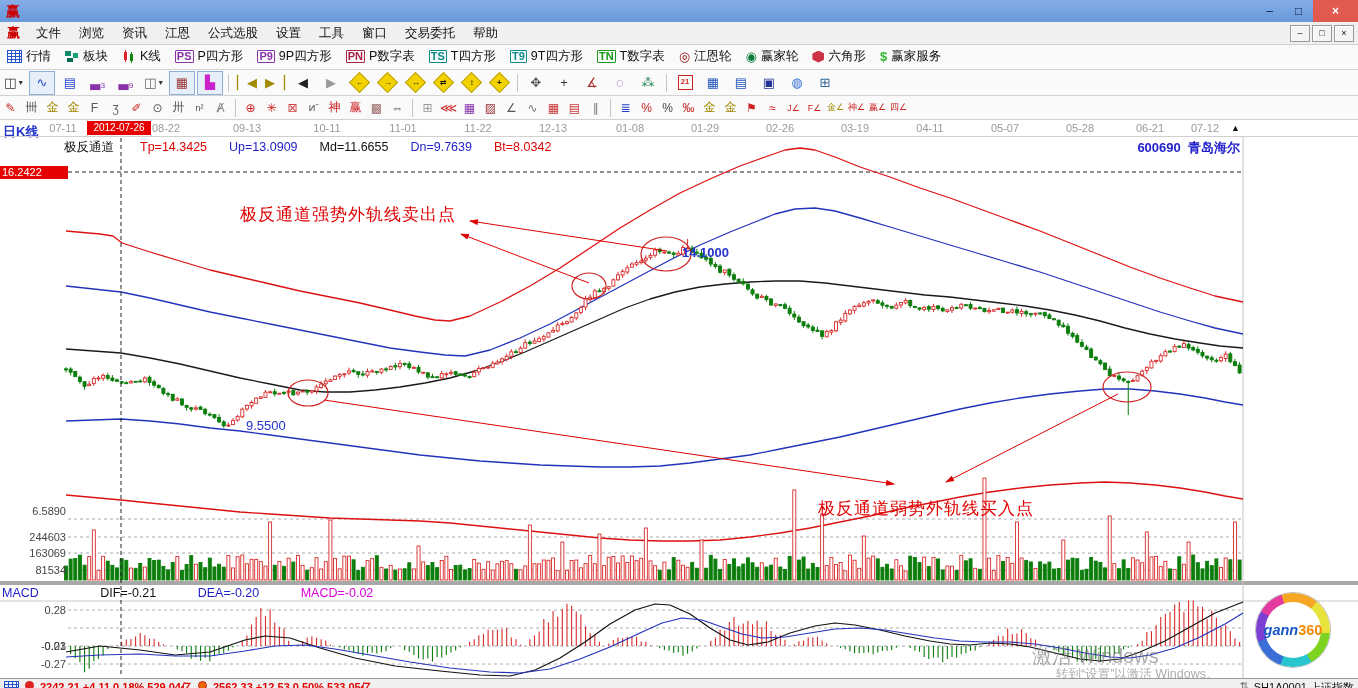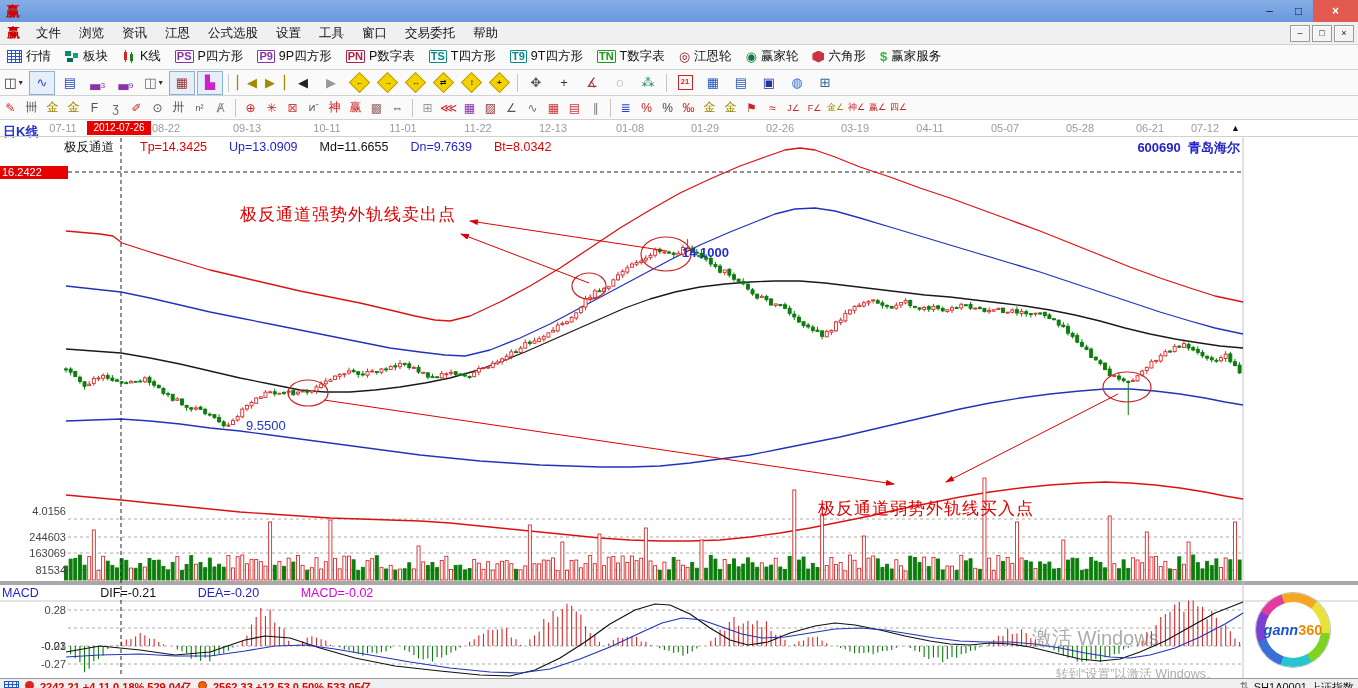--- a/index.html
+++ b/index.html
@@ -69,21 +69,21 @@
   .stocklbl{position:absolute;top:19px;right:118px;color:#2222cc;font-weight:bold;font-size:13px}
   .lvlbox{position:absolute;top:46px;left:0;width:68px;height:13px;background:#e60000;color:#fff;
           font-size:11px;line-height:13px;padding-left:2px;box-sizing:border-box}
   .pricelbl{position:absolute;left:0;width:66px;text-align:right;font-size:11px;color:#444}
   .note{position:absolute;color:#e00000;font-size:17px;white-space:nowrap;letter-spacing:1px}
   .bluemark{position:absolute;color:#2233cc;font-size:13px;white-space:nowrap}
   .macdrow{position:absolute;top:466px;left:2px;font-size:12.5px;white-space:nowrap}
   .macdrow b{font-weight:normal}
   .scroll-arrow{position:absolute;top:3px;left:1231px;font-size:9px;color:#111}
   
-  .wm1{position:absolute;top:505px;left:1032px;font-size:20px;color:rgba(120,120,120,.62);white-space:nowrap}
+  .wm1{position:absolute;top:523px;left:1032px;font-size:20px;color:rgba(120,120,120,.62);white-space:nowrap}
   .wm2{position:absolute;top:546px;left:1056px;font-size:12.5px;color:rgba(120,120,120,.62);white-space:nowrap}
   .logo{position:absolute;top:471px;left:1252px;width:86px;height:80px}
   .logo .ring{position:absolute;left:4px;top:2px;width:74px;height:74px;border-radius:50%;
     background:conic-gradient(#f5a623 0 40deg,#e8e33a 40deg 95deg,#7ed321 95deg 150deg,
       #29c5cf 150deg 200deg,#3a6fd8 200deg 252deg,#7b3fd4 252deg 300deg,#e23a9e 300deg 342deg,#f5a623 342deg);
     box-shadow:0 0 0 1px #bbb}
   .logo .inner{position:absolute;left:13px;top:11px;width:56px;height:56px;border-radius:50%;
     background:#fff;display:flex;align-items:center;justify-content:center;font-size:14.5px;font-weight:bold}
   .logo .g{color:#1a57c9;font-style:italic}
   .logo .n{color:#f08a00}
@@ -1479,21 +1479,21 @@
   <span class="stocklbl">
     <span>600690</span>&nbsp;&nbsp;<span>青岛海尔</span>
   </span>
 
   <span class="lvlbox">16.2422</span>
   <span class="note" style="left:240px;top:83px">极反通道强势外轨线卖出点</span>
   <span class="note" style="left:818px;top:377px">极反通道弱势外轨线买入点</span>
   <span class="bluemark" style="left:682px;top:125px;font-weight:bold">14.1000</span>
   <span class="bluemark" style="left:246px;top:298px">9.5500</span>
 
-  <span class="pricelbl" style="top:385px">4.0156</span>
+  <span class="pricelbl" style="top:385px">6.5890</span>
   <span class="pricelbl" style="top:411px">244603</span>
   <span class="pricelbl" style="top:427px">163069</span>
   <span class="pricelbl" style="top:444px">81534</span>
 
   <div class="macdrow">
     <b style="color:#2222cc;margin-right:58px">MACD</b>
     <span style="color:#111;margin-right:38px">DIF=-0.21</span>
     <span style="color:#2222cc;margin-right:38px">DEA=-0.20</span>
     <span style="color:#dd00dd">MACD=-0.02</span>
   </div>

